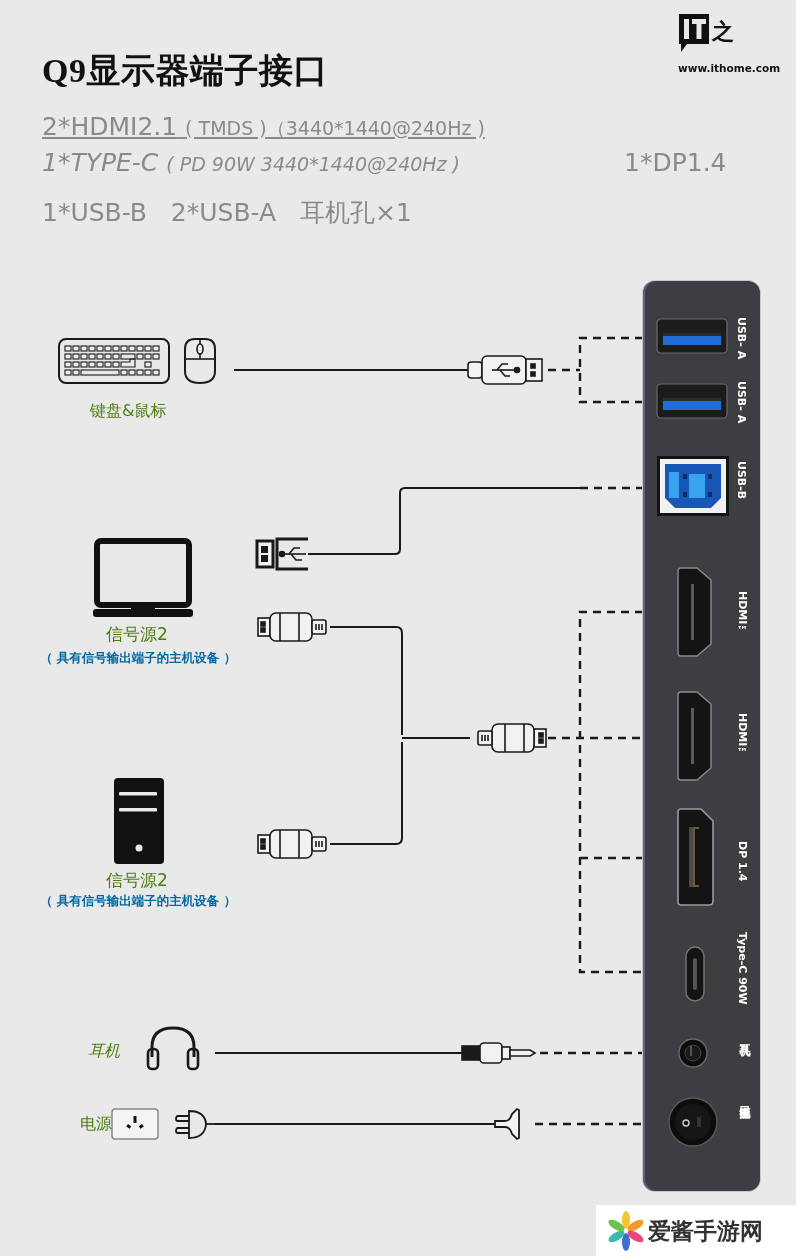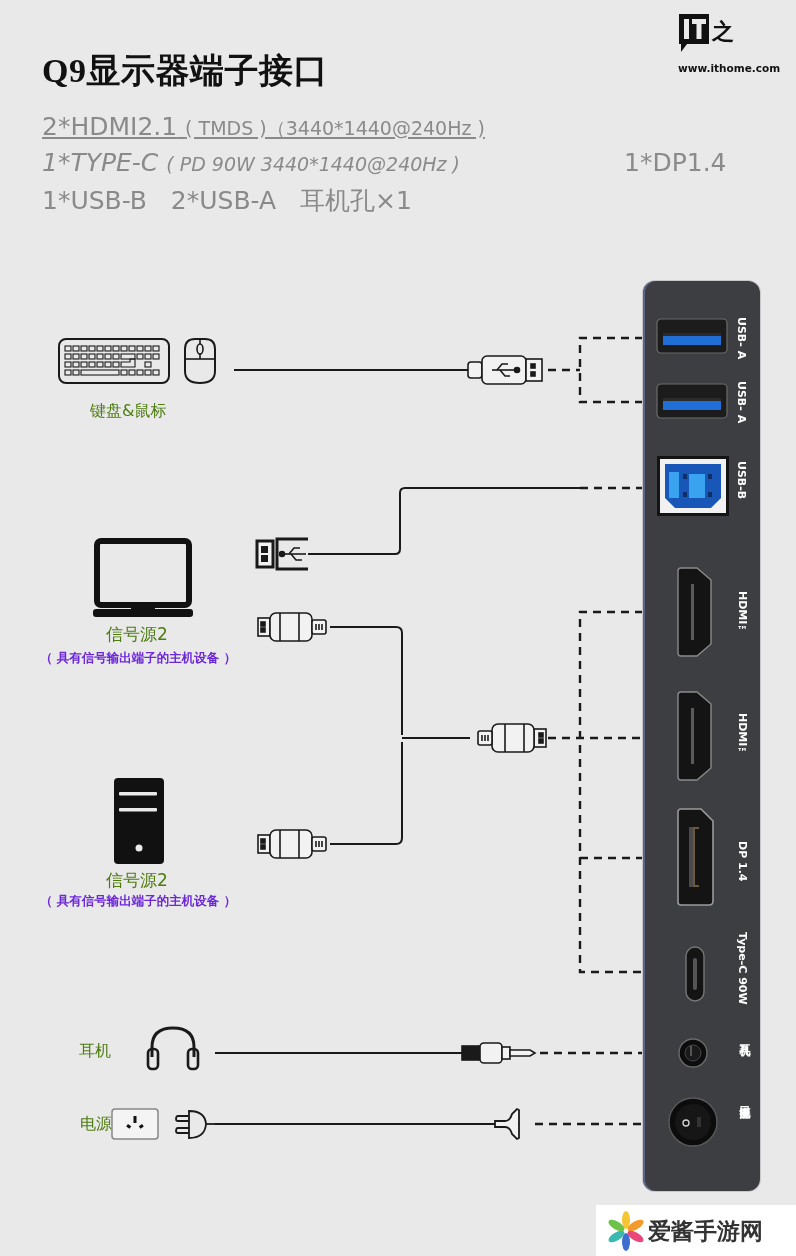--- a/index.html
+++ b/index.html
@@ -16,21 +16,21 @@
     }
     .spec {
       left: 42px; font-size: 25px; color: #8a8a8a; white-space: nowrap;
     }
     .spec .small { font-size: 19px; }
     .logo-box {
       left: 679px; top: 14px; width: 54px; height: 40px;
     }
     .logo-url { left: 678px; top: 62px; font-size: 10.5px; color: #111; font-weight: bold; }
     .label { font-size: 16px; color: #4d7c0f; white-space: nowrap; text-align: center; }
-    .sublabel { font-size: 12.5px; color: #6d28d9; white-space: nowrap; text-align: center; font-weight: bold; }
+    .sublabel { font-size: 12.5px; color: #0369a1; white-space: nowrap; text-align: center; font-weight: bold; }
     .panel {
       left: 643px; top: 281px; width: 117px; height: 910px;
       background: #3d3e41; border-radius: 12px;
       box-shadow: inset 2px 0 0 #5a6488, 0 0 0 1px #c8c8cc;
     }
     .port-label {
       position: absolute; color: #fff; font-size: 11px; font-weight: bold;
       writing-mode: vertical-rl; white-space: nowrap;
     }
     .footer-logo {
@@ -48,21 +48,21 @@
 
 <div class="abs spec" style="top:112px;text-decoration:underline;">
   <span>2*HDMI2.1</span>
   <span class="small">( TMDS )（3440*1440@240Hz )</span>
 </div>
 <div class="abs spec" style="top:112px; left:624px;margin-top:36px;">1*DP1.4</div>
 <div class="abs spec" style="top:148px;font-style:italic;">
   <span>1*TYPE-C</span>
   <span class="small">( PD 90W 3440*1440@240Hz )</span>
 </div>
-<div class="abs spec" style="top:184px; white-space:pre;text-align:right;">1*USB-B   2*USB-A   耳机孔×1</div>
+<div class="abs spec" style="top:196px; white-space:pre;text-align:right;">1*USB-B   2*USB-A   耳机孔×1</div>
 
 <div class="abs logo-box">
   <svg width="60" height="44" viewBox="0 0 60 44">
     <rect x="0" y="0" width="30" height="30" fill="#111"></rect>
     <polygon points="2,30 8,30 2,38" fill="#111"></polygon>
     <rect x="5" y="5" width="5" height="20" fill="#e9e9e9"></rect>
     <rect x="13" y="5" width="14" height="5" fill="#e9e9e9"></rect>
     <rect x="17.5" y="5" width="5" height="20" fill="#e9e9e9"></rect>
     <text x="33" y="25" font-size="22" font-weight="bold" fill="#111" font-family="DejaVu Sans, sans-serif">之</text>
   </svg>
@@ -250,21 +250,21 @@
   <svg width="50" height="86" viewBox="0 0 50 86">
     <rect x="0" y="0" width="50" height="86" rx="4" fill="#111"></rect>
     <rect x="5" y="14" width="38" height="3.5" rx="1" fill="#e9e9e9"></rect>
     <rect x="5" y="30" width="38" height="3.5" rx="1" fill="#e9e9e9"></rect>
     <circle cx="25" cy="70" r="3.5" fill="#e9e9e9"></circle>
   </svg>
 </div>
 <div class="abs label" style="left:106px; top:869px; font-size:17px;">信号源2</div>
 <div class="abs sublabel" style="left:40px; top:893px;">（ 具有信号输出端子的主机设备 ）</div>
 
-<div class="abs label" style="left:79px; top:1041px;">耳机</div>
+<div class="abs label" style="left:88px; top:1041px;font-style:italic;">耳机</div>
 <div class="abs" style="left:146px; top:1025px;">
   <svg width="54" height="46" viewBox="0 0 54 46">
     <path d="M6 32 L6 22 Q6 3 27 3 Q48 3 48 22 L48 32" fill="none" stroke="#1a1a1a" stroke-width="3"></path>
     <rect x="2" y="24" width="10" height="20" rx="4" fill="none" stroke="#1a1a1a" stroke-width="2.6"></rect>
     <rect x="42" y="24" width="10" height="20" rx="4" fill="none" stroke="#1a1a1a" stroke-width="2.6"></rect>
   </svg>
 </div>
 
 <div class="abs label" style="left:80px; top:1114px;">电源</div>
 <div class="abs" style="left:111px; top:1108px;">

